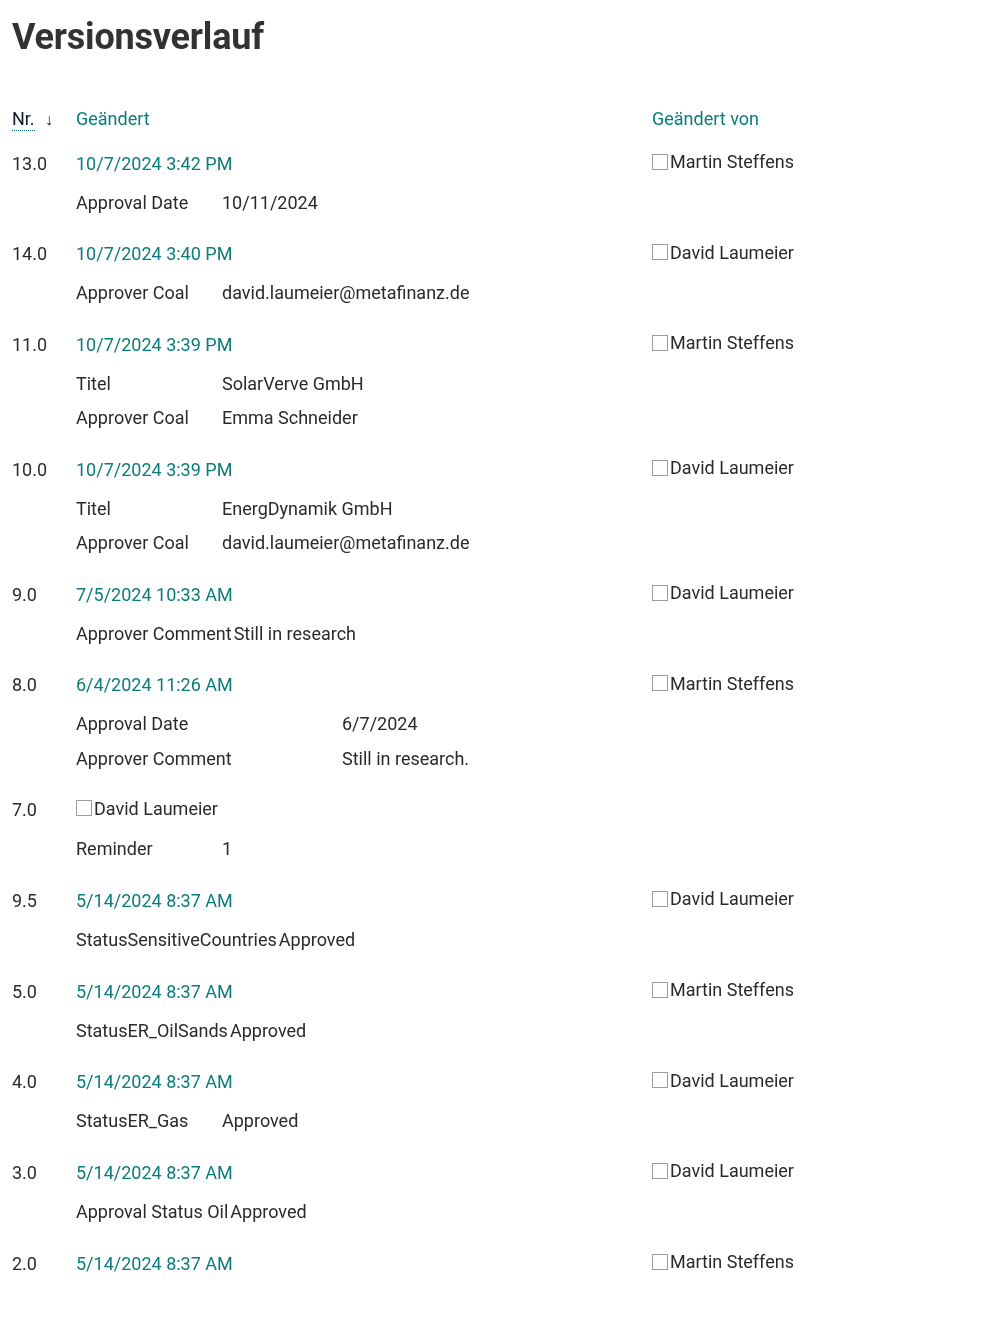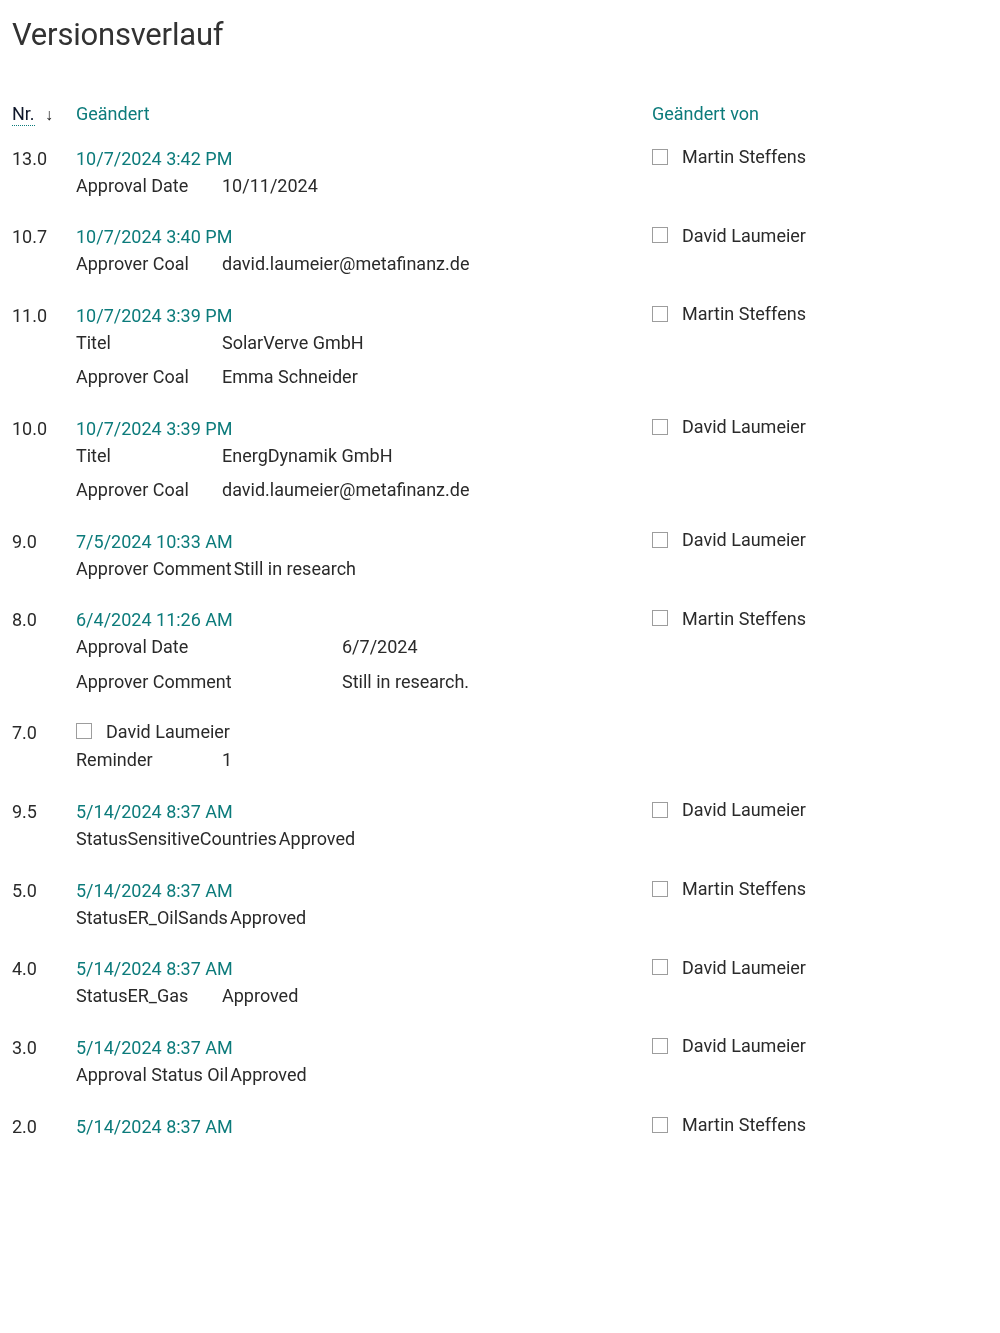--- a/index.html
+++ b/index.html
@@ -6,22 +6,22 @@
     body {
       font-family: "Segoe UI", -apple-system, BlinkMacSystemFont, Roboto, Helvetica, Arial, sans-serif;
       margin: 0;
       padding: 10px 12px 40px 12px;
       color: #323232;
       font-size: 18px;
       background: #fff;
       width: 1000px;
     }
     h1.page-title {
-      font-size: 31px;
-      font-weight: 400;
+      font-size: 36px;
+      font-weight: 700;
       margin: 6px 0 50px 0;
       letter-spacing: -0.2px;
     }
     .header-row {
       display: flex;
       align-items: baseline;
       color: #0c7b7b;
       font-size: 18px;
       margin-bottom: 14px;
     }
@@ -37,30 +37,31 @@
     .header-row .sort-icon { font-size: 16px; margin-left: 6px; display: inline-block; color:#222; }
     .header-row .col-date, .header-row .col-user { color: #0c7b7b; }
     .version-row {
       display: flex;
       align-items: baseline;
       margin-top: 22px;
     }
     .version-row .nr { width: 64px; color: #2a2a2a; }
     .version-row .dt { width: 576px; }
     .version-row .dt a { color: #0c7b7b; text-decoration: none; }
-    .version-row .user { flex: 1; display: flex; align-items: center; gap: 14px; color: #2a2a2a; }
+    .version-row .user { flex: 1; display: flex; align-items: center; gap: 2px; color: #2a2a2a; }
     .checkbox-icon {
       width: 16px;
       height: 16px;
       border: 1px solid #9d9d9d;
       display: inline-block;
       flex: 0 0 16px;
     }
     .details {
       padding-left: 64px;
+      margin-top: 12px;
       margin-bottom: 4px;
     }
     .details .field-row {
       display: flex;
       color: #2a2a2a;
       line-height: 1.9;
     }
     .details .field-label { width: 146px; }
     .details-wide .field-label { width: 266px; }
     .details-gap0 .field-label { width: auto; margin-right: 2px; }
@@ -89,21 +90,21 @@
         <span>Martin Steffens</span>
       </div>
     </div>
     <div class="details">
       <div class="field-row">
         <div class="field-label">Approval Date</div>
         <div class="field-value"> 10/11/2024</div>
       </div>
     </div>
     <div class="version-row">
-      <div class="nr">10.7</div>
+      <div class="nr">14.0</div>
       <div class="dt"><a href="#">10/7/2024 3:40 PM</a></div>
       <div class="user">
         <span class="checkbox-icon"></span>
         <span>David Laumeier</span>
       </div>
     </div>
     <div class="details">
       <div class="field-row">
         <div class="field-label">Approver Coal</div>
         <div class="field-value"> david.laumeier@metafinanz.de</div>

